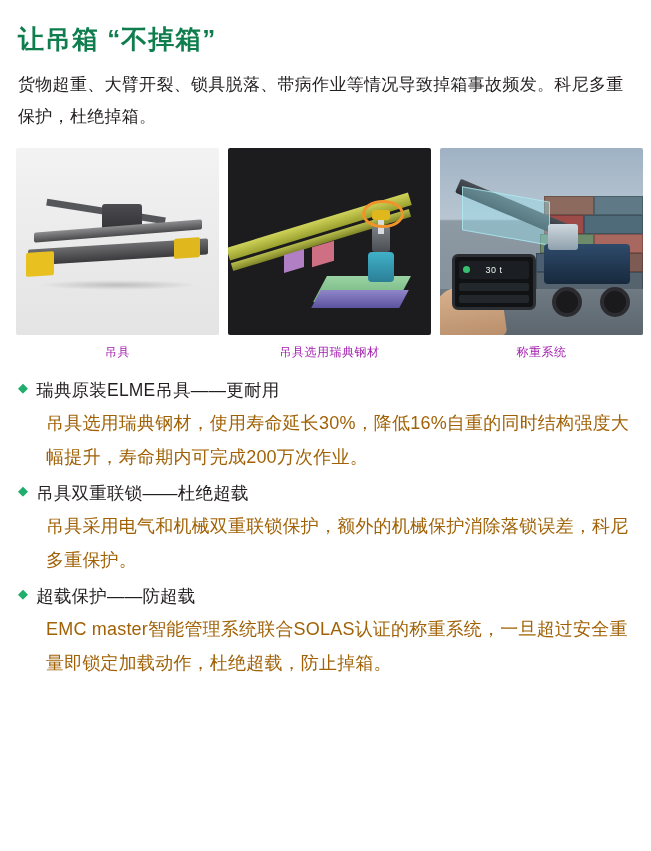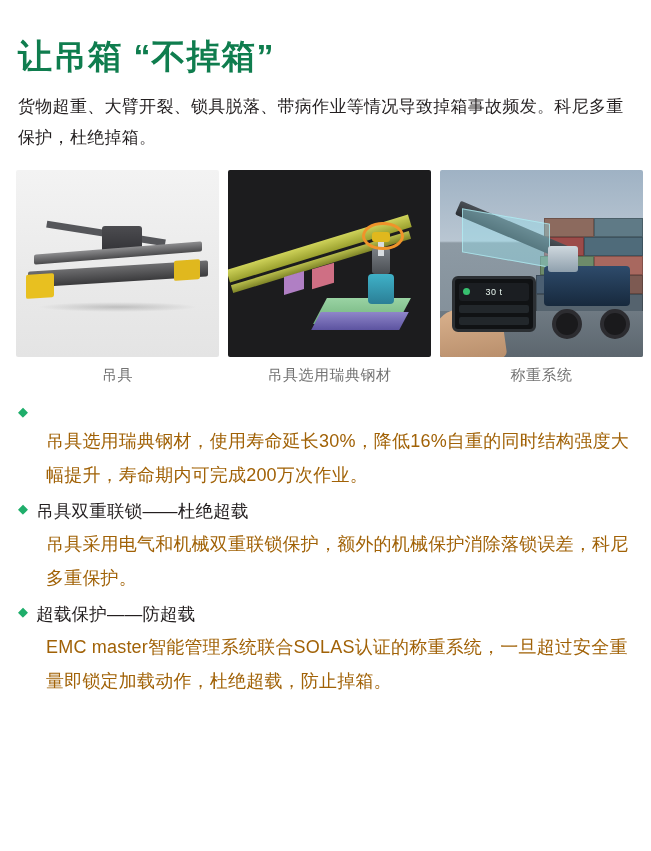--- a/index.html
+++ b/index.html
@@ -15,25 +15,25 @@
     overflow: hidden;
   }
   .page {
     width: 651px;
     height: 851px;
     box-sizing: border-box;
     padding: 18px 16px 0 16px;
     position: relative;
   }
   .title {
-    font-size: 34px;
+    font-size: 26px;
     font-weight: bold;
     color: #0f7d4e;
     letter-spacing: 1px;
-    margin: 18px 0 14px 2px;
+    margin: 6px 0 14px 2px;
     line-height: 1.2;
   }
   .intro {
     font-size: 17px;
     line-height: 1.85;
     color: #231f20;
     margin: 0 2px 16px 2px;
     letter-spacing: 0.3px;
   }
   .figures {
@@ -48,22 +48,22 @@
     align-items: center;
   }
   .figimg {
     width: 203px;
     height: 187px;
     position: relative;
     overflow: hidden;
     border-radius: 2px;
   }
   .figcap {
-    font-size: 15px;
-    color: #737373;
+    font-size: 12px;
+    color: #a21caf;
     margin-top: 9px;
     letter-spacing: 0.5px;
   }
 
   
   .fig1 { background: linear-gradient(180deg,#f3f3f3 0%, #eaeaea 55%, #e4e4e4 100%); }
   .fig1 .beam {
     position: absolute;
     left: 12px; top: 96px;
     width: 180px; height: 16px;
@@ -402,20 +402,21 @@
       <div class="figcap">称重系统</div>
     </div>
 
   </div>
 
   <div class="bullets">
 
     <div class="bullet-block">
       <div class="bullet-head">
         <span class="diamond">◆</span>
+        <span>瑞典原装ELME吊具——更耐用</span>
       </div>
       <div class="bullet-body">吊具选用瑞典钢材，使用寿命延长30%，降低16%自重的同时结构强度大幅提升，寿命期内可完成200万次作业。</div>
     </div>
 
     <div class="bullet-block">
       <div class="bullet-head">
         <span class="diamond">◆</span>
         <span>吊具双重联锁——杜绝超载</span>
       </div>
       <div class="bullet-body">吊具采用电气和机械双重联锁保护，额外的机械保护消除落锁误差，科尼多重保护。</div>

